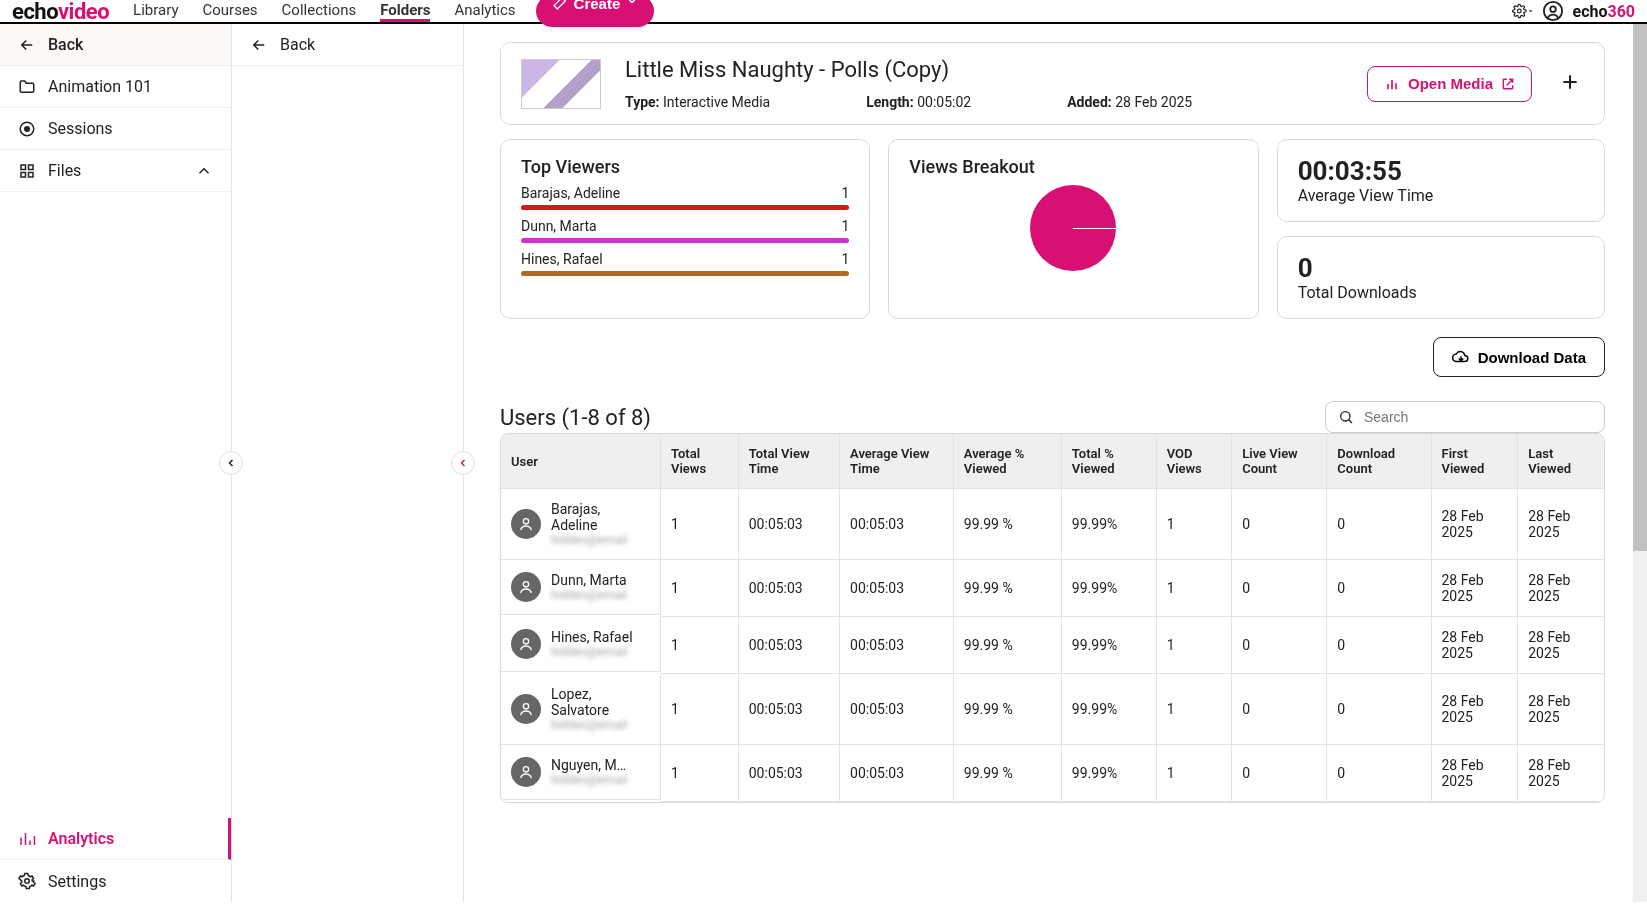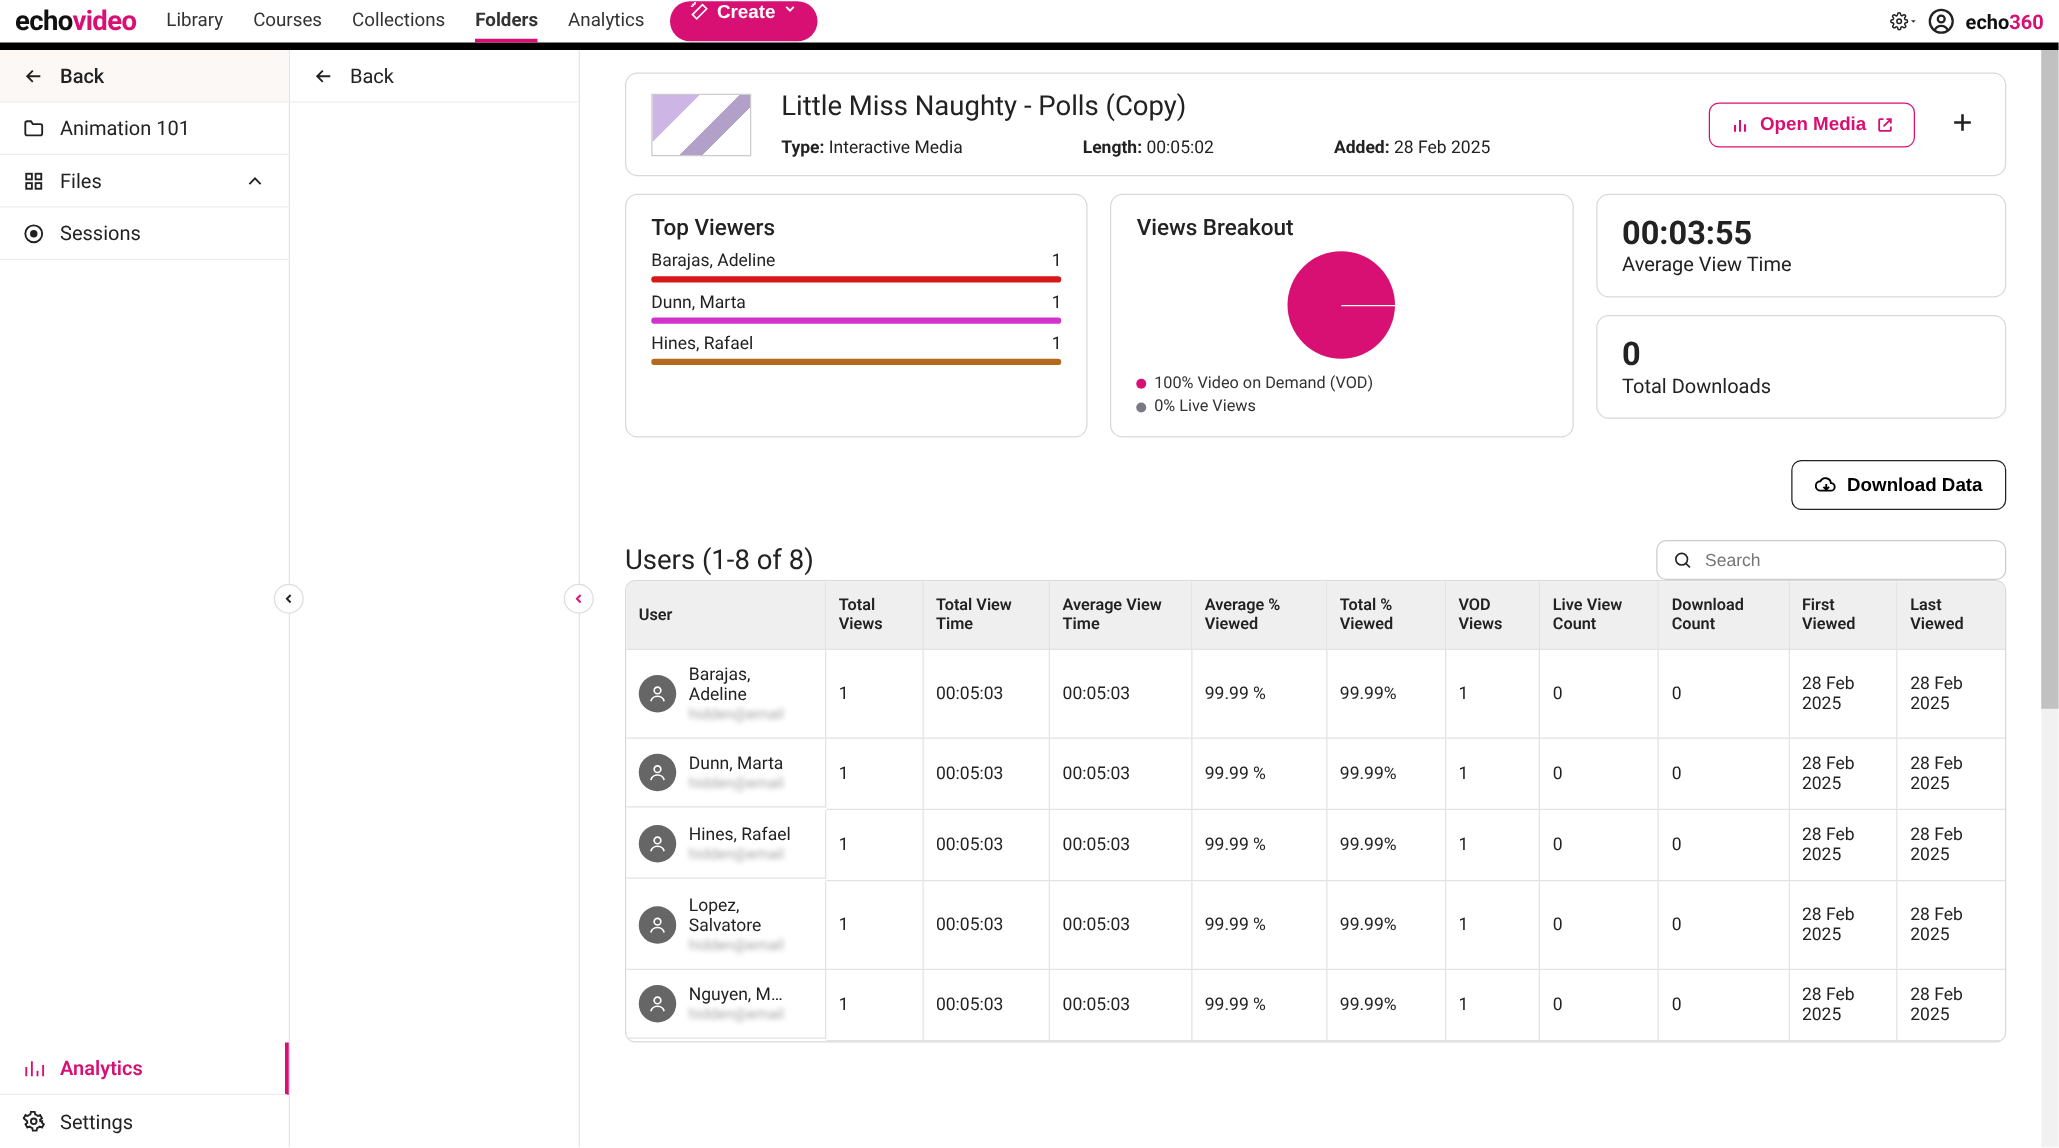--- a/index.html
+++ b/index.html
@@ -8,22 +8,22 @@
     font-family: -apple-system, BlinkMacSystemFont, "Segoe UI", Roboto, Arial, sans-serif;
     font-size: 14px;
     color: #222;
     background: #fff;
   }
 
   
   .topbar {
     display: flex;
     align-items: center;
-    height: 40px;
-    border-bottom: 6px solid #000000;
+    height: 24px;
+    border-bottom: 2px solid #000000;
     padding: 0 12px;
     gap: 8px;
   }
   .logo {
     font-size: 22px;
     font-weight: 700;
     letter-spacing: -0.5px;
     margin-right: 16px;
   }
   .logo .black { color: #111; }
@@ -314,37 +314,37 @@
         <span>Back</span>
       </div>
       <div class="row">
         <svg viewBox="0 0 24 24" fill="none" stroke-width="2">
             <path d="M3 6a2 2 0 012-2h4l2 3h8a2 2 0 012 2v8a2 2 0 01-2 2H5a2 2 0 01-2-2V6z"></path>
           </svg>
         <span>Animation 101</span>
       </div>
       <div class="row">
         <svg viewBox="0 0 24 24" fill="none" stroke-width="2">
+            <circle cx="12" cy="12" r="9"></circle>
+            <circle cx="12" cy="12" r="3" fill="currentColor"></circle>
+          </svg>
+        <span>Sessions</span>
+      </div>
+      <div class="row">
+        <svg viewBox="0 0 24 24" fill="none" stroke-width="2">
             <rect x="4" y="4" width="6" height="6"></rect>
             <rect x="14" y="4" width="6" height="6"></rect>
             <rect x="4" y="14" width="6" height="6"></rect>
             <rect x="14" y="14" width="6" height="6"></rect>
           </svg>
         <span>Files</span>
         <span class="rspacer"></span>
         <svg viewBox="0 0 24 24" fill="none" stroke-width="2">
             <path d="M6 15l6-6 6 6"></path>
           </svg>
-      </div>
-      <div class="row">
-        <svg viewBox="0 0 24 24" fill="none" stroke-width="2">
-            <circle cx="12" cy="12" r="9"></circle>
-            <circle cx="12" cy="12" r="3" fill="currentColor"></circle>
-          </svg>
-        <span>Sessions</span>
       </div>
     </div>
     <div class="sideFiller"></div>
     <div class="sideB">
       <div class="row active">
         <svg viewBox="0 0 24 24" fill="none" stroke-width="2">
             <path d="M4 20V10M10 20V4M16 20v-6M22 20V8"></path>
           </svg>
         <span>Analytics</span>
       </div>
@@ -432,30 +432,20 @@
                 <span>1</span>
               </div>
               <div class="tv-bar" style="background:#b46a1d"></div>
             </div>
           </div>
       </div>
 
       <div class="card" style="flex:1.1">
         <div class="statTitle">Views Breakout</div>
         <div class="pie"></div>
-        <div id="vb-legend">
-            <div class="legend">
-              <span class="dot" style="background:#d91073"></span>
-              <span>100% Video on Demand (VOD)</span>
-            </div>
-            <div class="legend">
-              <span class="dot" style="background:#7a7a86"></span>
-              <span>0% Live Views</span>
-            </div>
-          </div>
       </div>
 
       <div style="flex:1.1; display:flex; flex-direction:column; gap:14px;">
         <div class="card" style="padding:16px 20px">
           <div class="big">00:03:55</div>
           <div class="sub">Average View Time</div>
         </div>
         <div class="card" style="padding:16px 20px">
           <div class="big">0</div>
           <div class="sub">Total Downloads</div>

